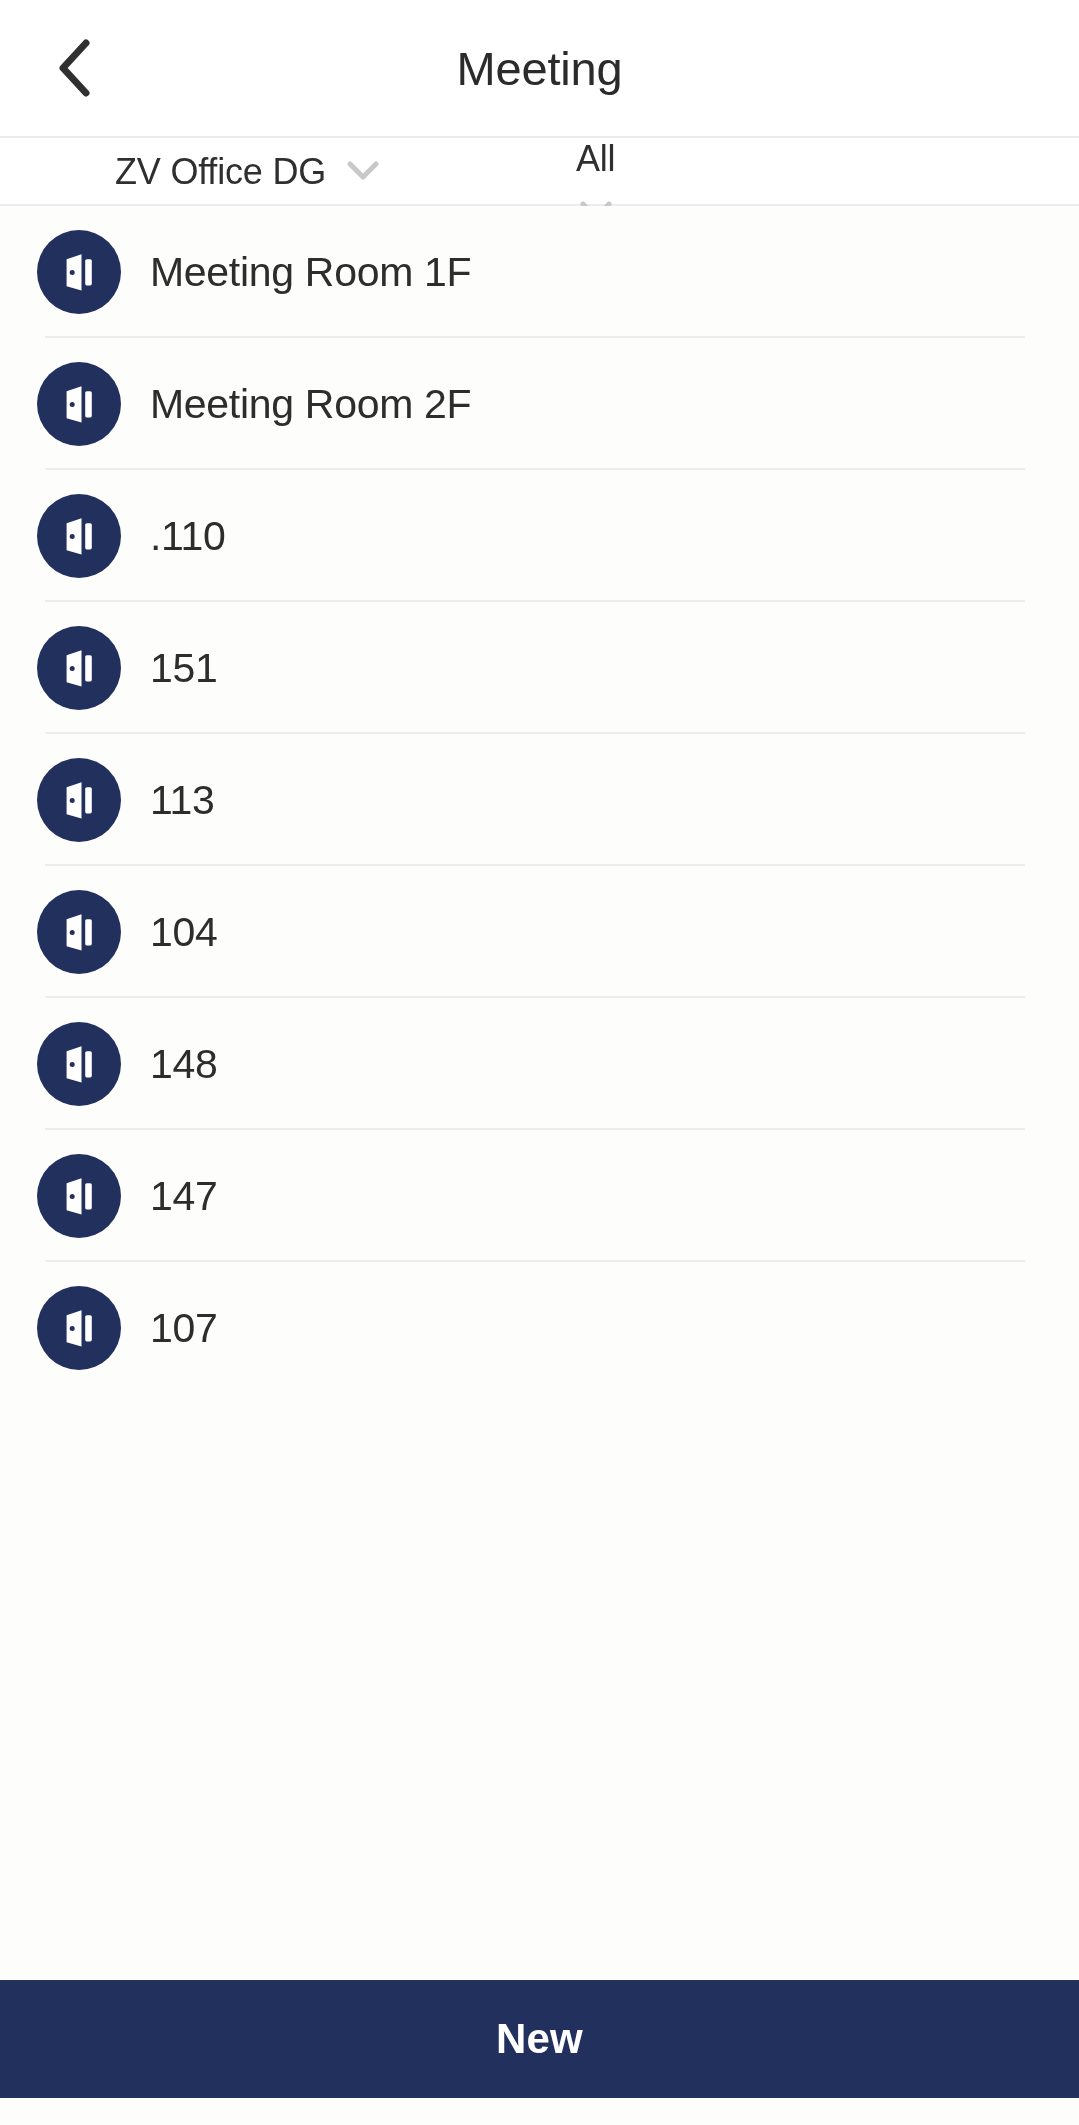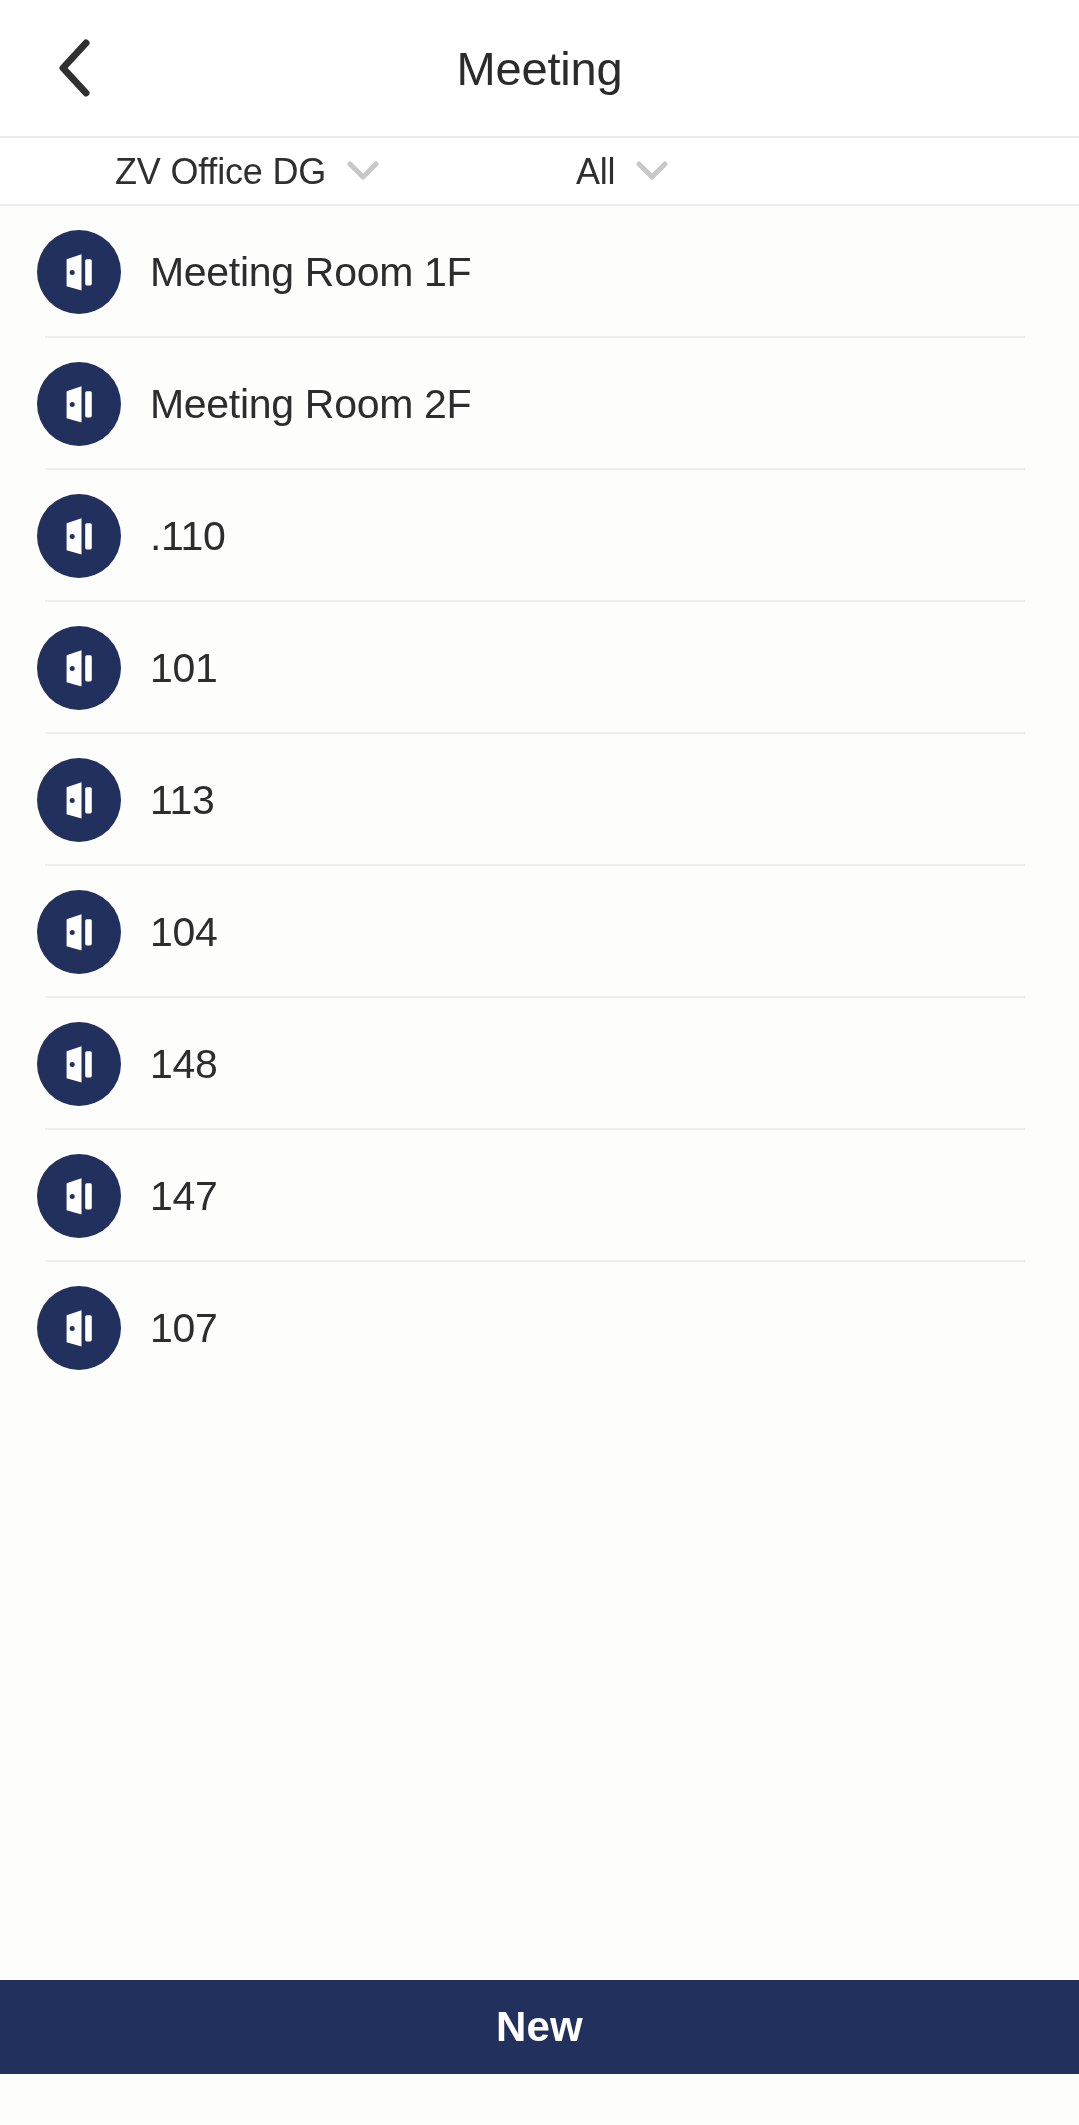--- a/index.html
+++ b/index.html
@@ -47,21 +47,21 @@
     background:#ffffff;
     border-bottom:2px solid #ececec;
   }
   .filter {
     position:absolute; top:0; height:68px;
     display:flex; align-items:center; gap:21px;
     cursor:pointer; background:transparent; border:none;
     font-family:"Liberation Sans", sans-serif;
   }
   .filter-group { left:115px; }
-  .filter-scope { left:576px; }
+  .filter-scope { left:576px;flex-direction:column; }
   .filter-label {
     font-size:36px; font-weight:400; color:#2f2f2f;
     letter-spacing:-0.2px; white-space:nowrap;
   }
   .chev-down { display:block; }
 
   
   .list {
     position:absolute; top:206px; left:0;
     width:1079px; height:1774px;
@@ -96,21 +96,21 @@
   .row-label {
     margin-left:29px;
     font-size:41px; font-weight:400;
     color:#2d2d2d; letter-spacing:-0.3px;
     white-space:nowrap;
   }
 
   
   .bottombar {
     position:absolute; left:0; top:1980px;
-    width:1079px; height:94px;
+    width:1079px; height:118px;
     background:#22305e;
     display:flex; align-items:center; justify-content:center;
     cursor:pointer; border:none;
     font-family:"Liberation Sans", sans-serif;
     text-align:center;
   }
   .bottombar-label {
     font-size:42px; font-weight:700;
     color:#ffffff; letter-spacing:0.2px;
   }
@@ -190,21 +190,21 @@
         <div class="row-label">.110</div>
       </div>
       <div class="row">
         <div class="row-icon">
   <svg width="44" height="44" viewBox="0 0 44 44" fill="none">
     <path d="M24.5 4.2 L9.6 9.2 L9.6 36.2 L24.5 40.6 Z" fill="#ffffff"></path>
     <rect x="28.2" y="9.2" width="6.6" height="26.2" rx="1.6" fill="#ffffff"></rect>
     <circle cx="15.2" cy="22.4" r="2.5" fill="#22305e"></circle>
   </svg>
         </div>
-        <div class="row-label">101</div>
+        <div class="row-label">151</div>
       </div>
       <div class="row">
         <div class="row-icon">
   <svg width="44" height="44" viewBox="0 0 44 44" fill="none">
     <path d="M24.5 4.2 L9.6 9.2 L9.6 36.2 L24.5 40.6 Z" fill="#ffffff"></path>
     <rect x="28.2" y="9.2" width="6.6" height="26.2" rx="1.6" fill="#ffffff"></rect>
     <circle cx="15.2" cy="22.4" r="2.5" fill="#22305e"></circle>
   </svg>
         </div>
         <div class="row-label">113</div>

